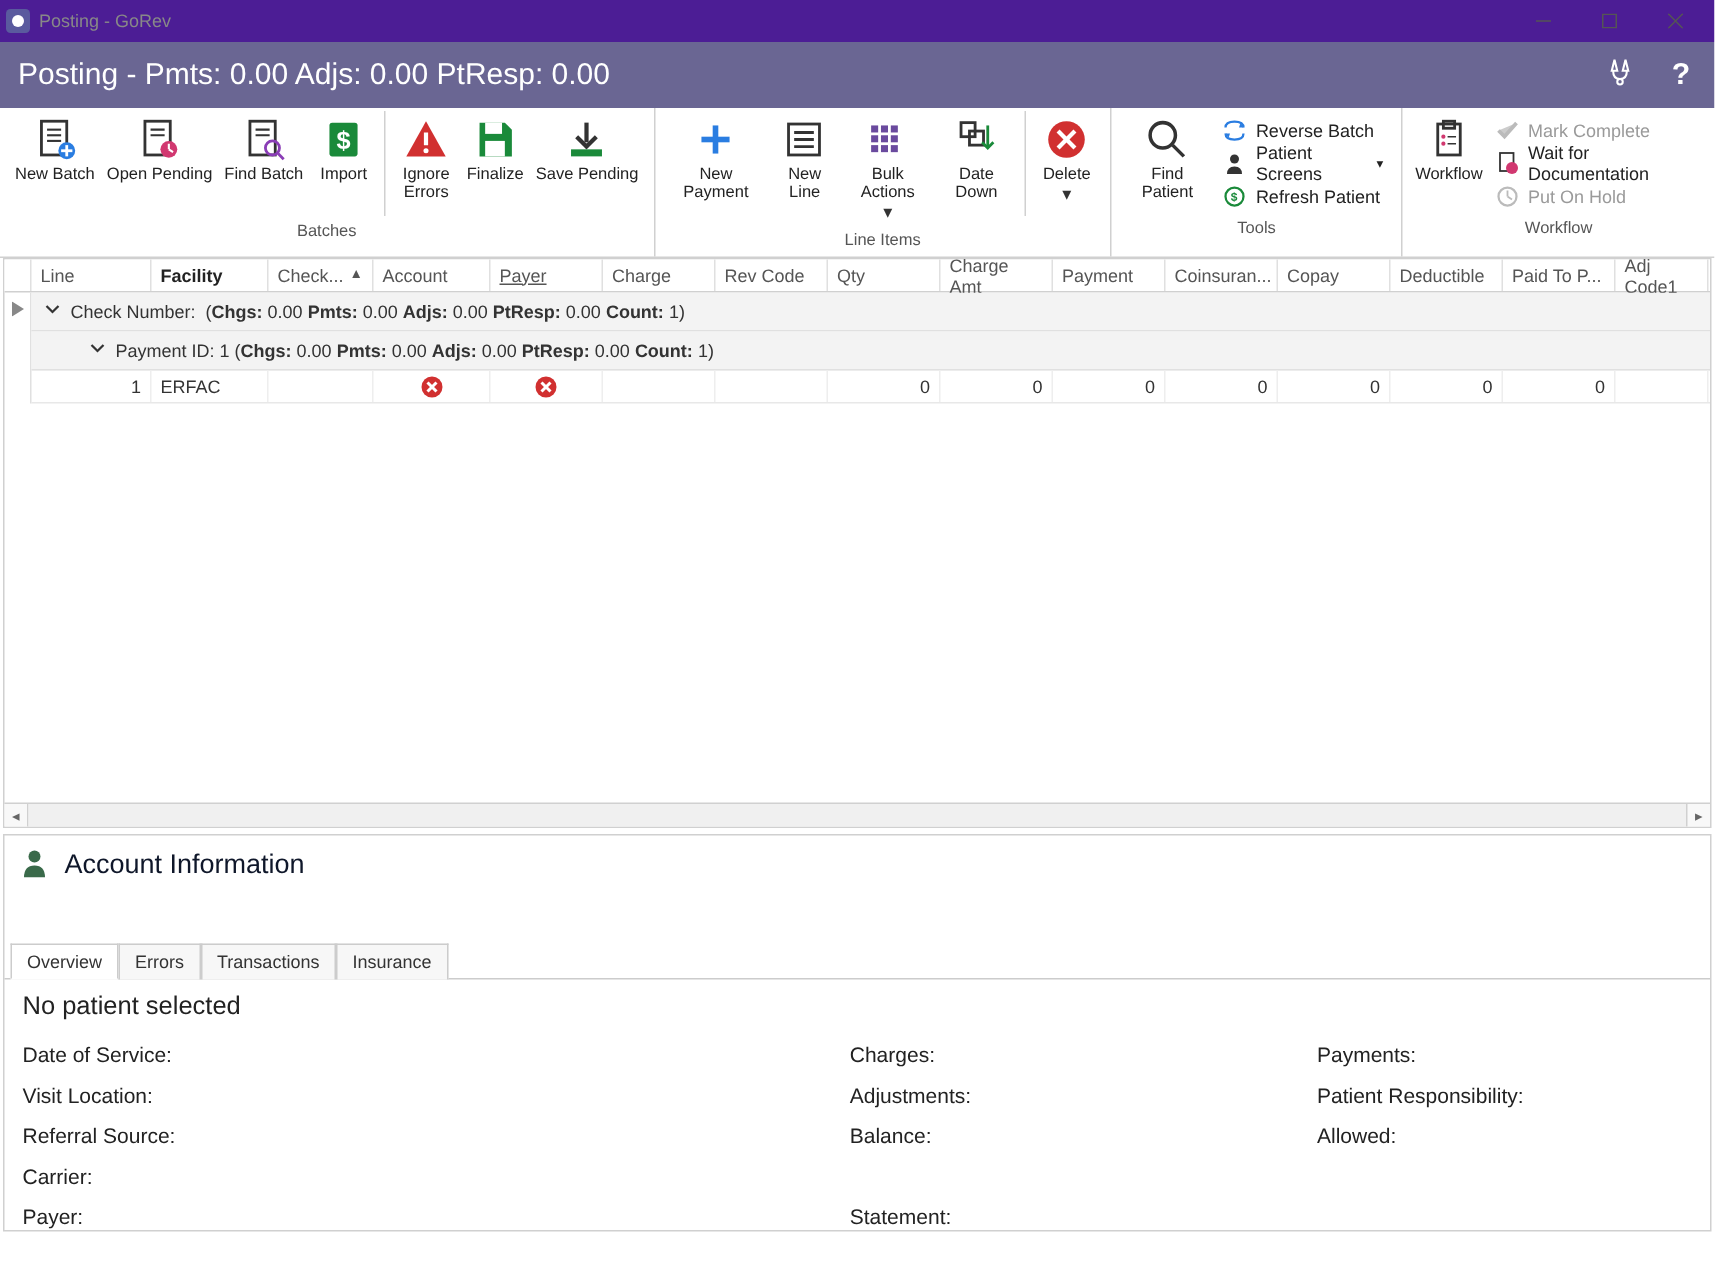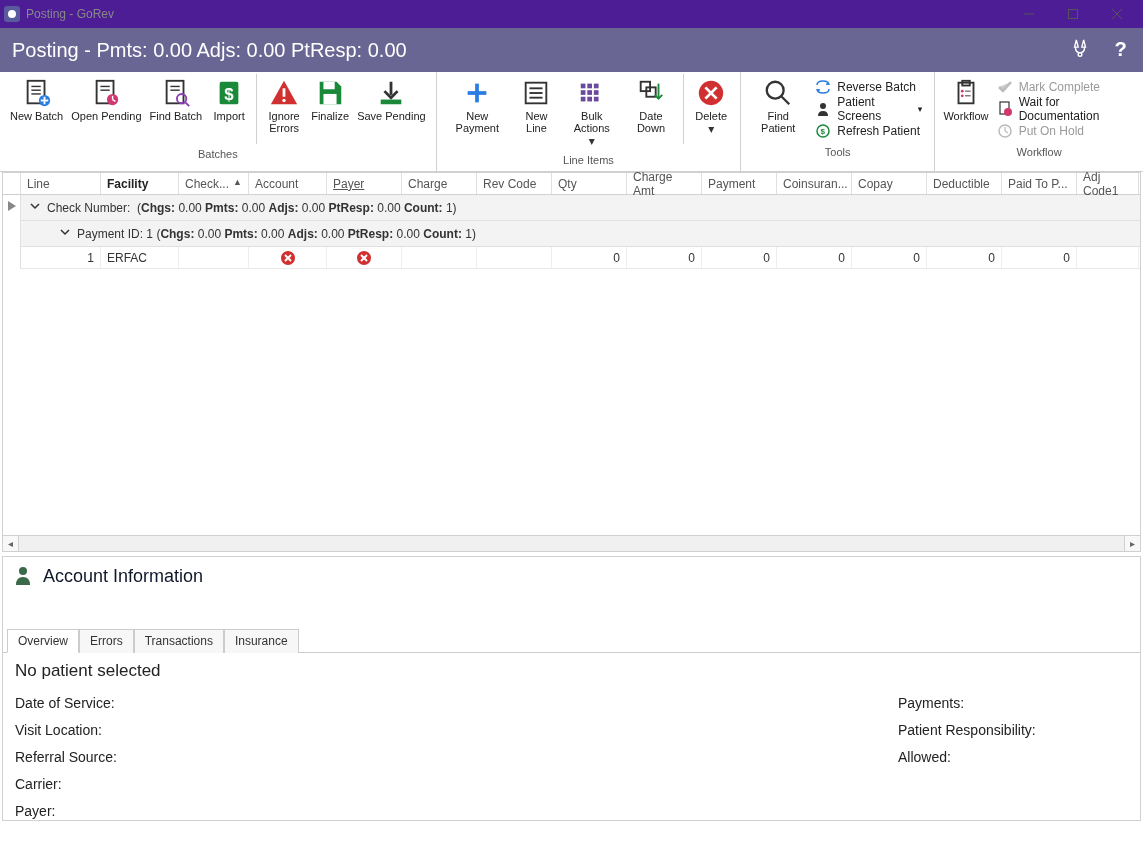--- a/index.html
+++ b/index.html
@@ -510,19 +510,26 @@
     <div class="bigmsg">No patient selected</div>
     <div class="infogrid">
       <div class="infocol">
         <div class="inforow">Date of Service:</div>
         <div class="inforow">Visit Location:</div>
         <div class="inforow">Referral Source:</div>
         <div class="inforow">Carrier:</div>
         <div class="inforow">Payer:</div>
       </div>
       <div class="infocol">
+        <div class="inforow">Charges:</div>
+        <div class="inforow">Adjustments:</div>
+        <div class="inforow">Balance:</div>
+        <div class="inforow"></div>
+        <div class="inforow">Statement:</div>
+      </div>
+      <div class="infocol">
         <div class="inforow">Payments:</div>
         <div class="inforow">Patient Responsibility:</div>
         <div class="inforow">Allowed:</div>
       </div>
     </div>
   </div>
 </div>
 
 </body></html>

